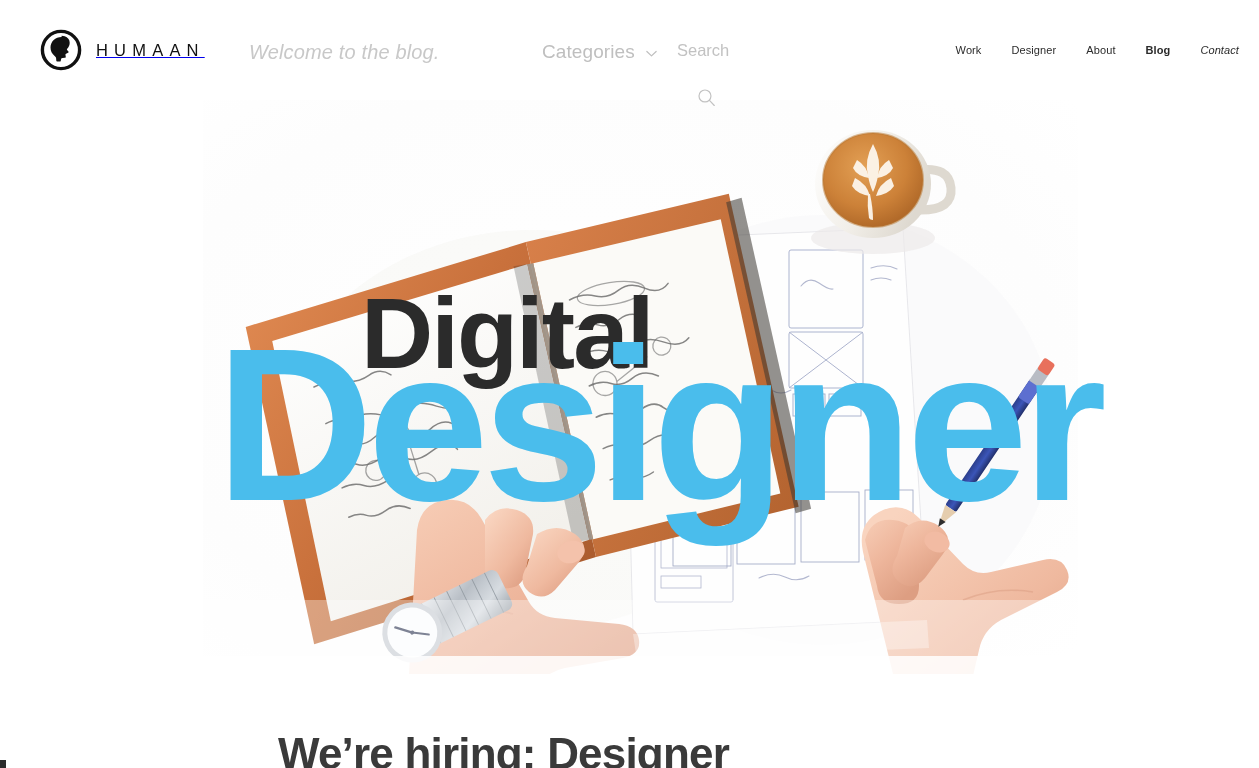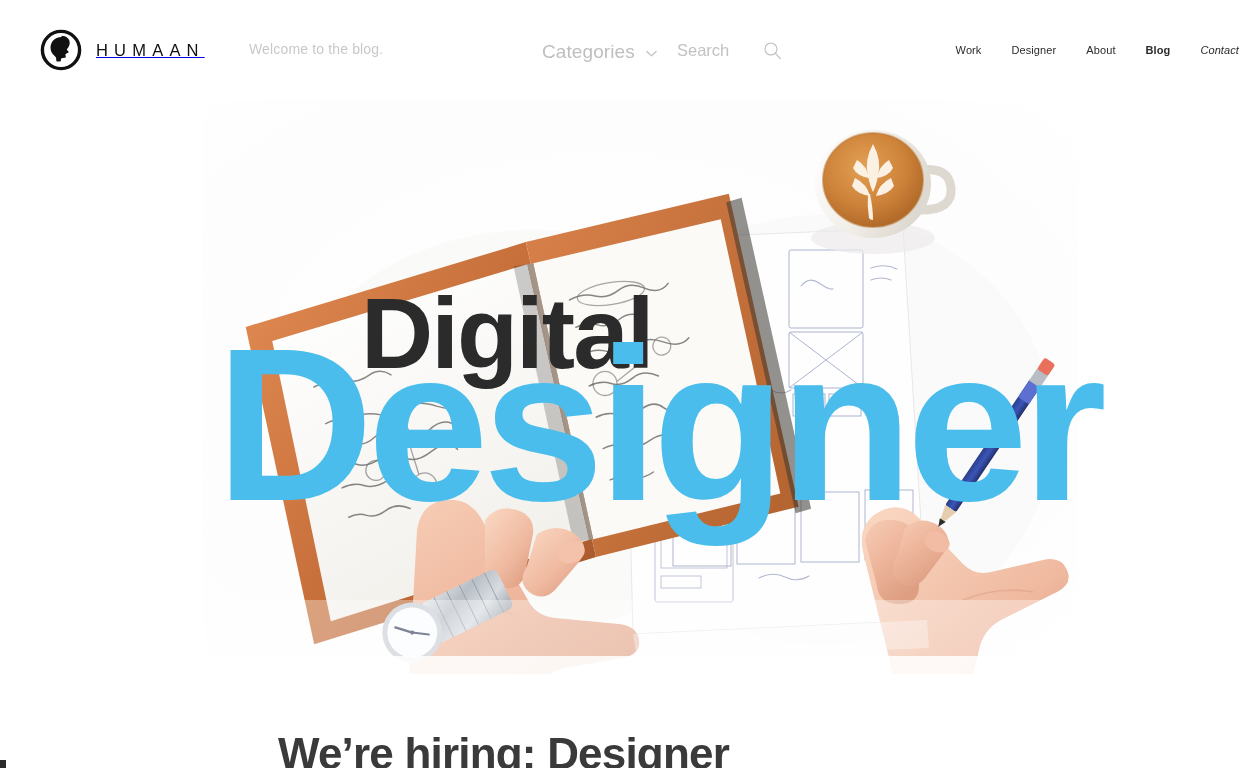--- a/index.html
+++ b/index.html
@@ -29,39 +29,40 @@
     letter-spacing:6.2px;
     color:#111111;
     font-weight:400;
     white-space:nowrap;
     line-height:1;
     padding-top:1px;
   }
 
   .tagline{
     position:absolute; left:238px; top:41px;
-    font-size:14px;
+    font-size:20px;
     color:#c8c8c8;
     letter-spacing:.15px;
     white-space:nowrap;
+    font-style:italic;
   }
 
   .categories-ctl{
     position:absolute; left:531px; top:41px;
     display:flex; align-items:center; gap:10px;
     cursor:pointer;
   }
   .categories-label{
     font-size:19px; color:#bfbfbf; letter-spacing:.1px; white-space:nowrap;
   }
   .chev{ width:13px; height:13px; display:block; margin-top:2px;}
 
   .search-ctl{
     position:absolute; left:666px; top:41px;
-    display:flex; align-items:center; gap:28px;
+    display:flex; align-items:center; gap:28px;flex-direction:column;
   }
   .search-input{
     border:0; outline:0; background:transparent;
     font-family:"Liberation Sans", sans-serif;
     font-size:16.5px; color:#7a7a7a;
     width:58px; padding:0;
   }
   .search-input::placeholder{ color:#c2c2c2; }
   .mag{ width:19px; height:19px; display:block; cursor:pointer; }
 

